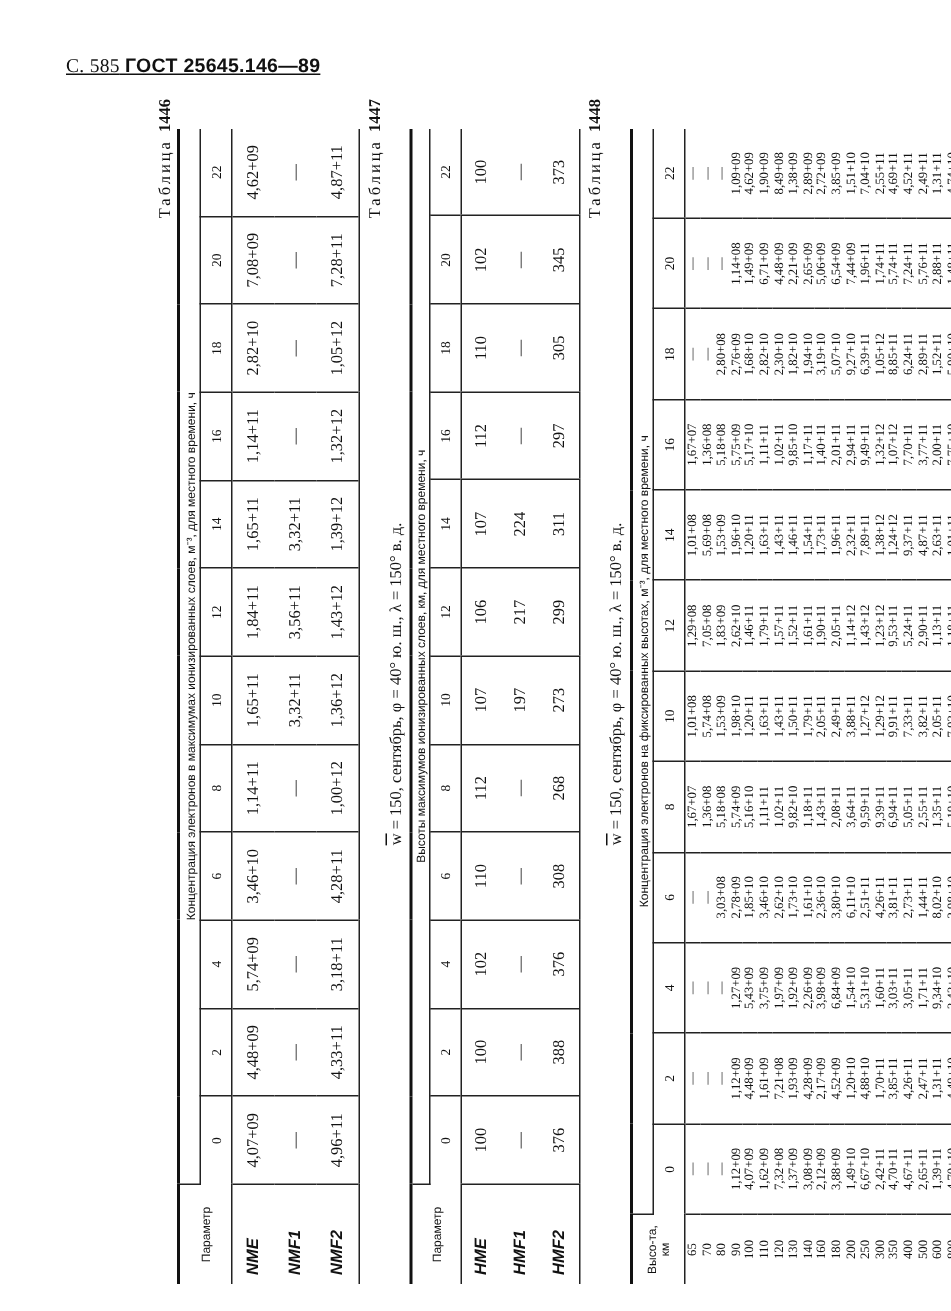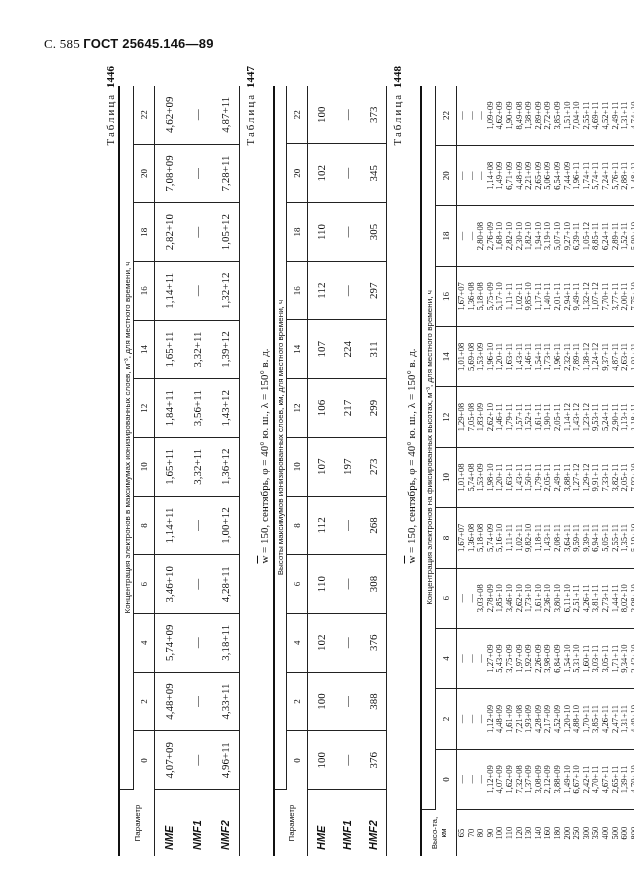--- a/index.html
+++ b/index.html
@@ -1,18 +1,18 @@
 <!DOCTYPE html>
 <html><head>
 <meta charset="utf-8">
 <style>
   html, body { margin: 0; padding: 0; background: #ffffff; }
   body { width: 634px; height: 874px; position: relative; overflow: hidden;
          font-family: "Liberation Serif", "DejaVu Serif", serif; color: #111; }
-  .page-header { position: absolute; left: 44px; top: 36px; font-size: 13px; letter-spacing: 0.2px; }
+  .page-header { position: absolute; left: 44px; top: 36px; font-size: 13px; letter-spacing: 0.2px; text-decoration: underline; }
   .page-header .gost { font-weight: bold; font-family: "Liberation Sans", "DejaVu Sans", sans-serif; }
   
   .rot { position: absolute; left: 100px; top: 856px; width: 800px; height: 520px;
          transform-origin: 0 0; transform: rotate(-90deg); }
   .tbl-caption { font-size: 11px; text-align: right; letter-spacing: 2px; margin: 4px 10px 2px 0; }
   .tbl-caption b { letter-spacing: 0; }
   .tbl-sub { font-size: 11px; text-align: center; margin: 2px 0 3px 0; }
   .tbl-sub .ov { text-decoration: overline; }
   table { border-collapse: collapse; width: 770px; margin-left: 0; font-size: 10px; }
   td, th { border-left: 1px solid #222; padding: 1px 2px; text-align: center; font-weight: normal; }

